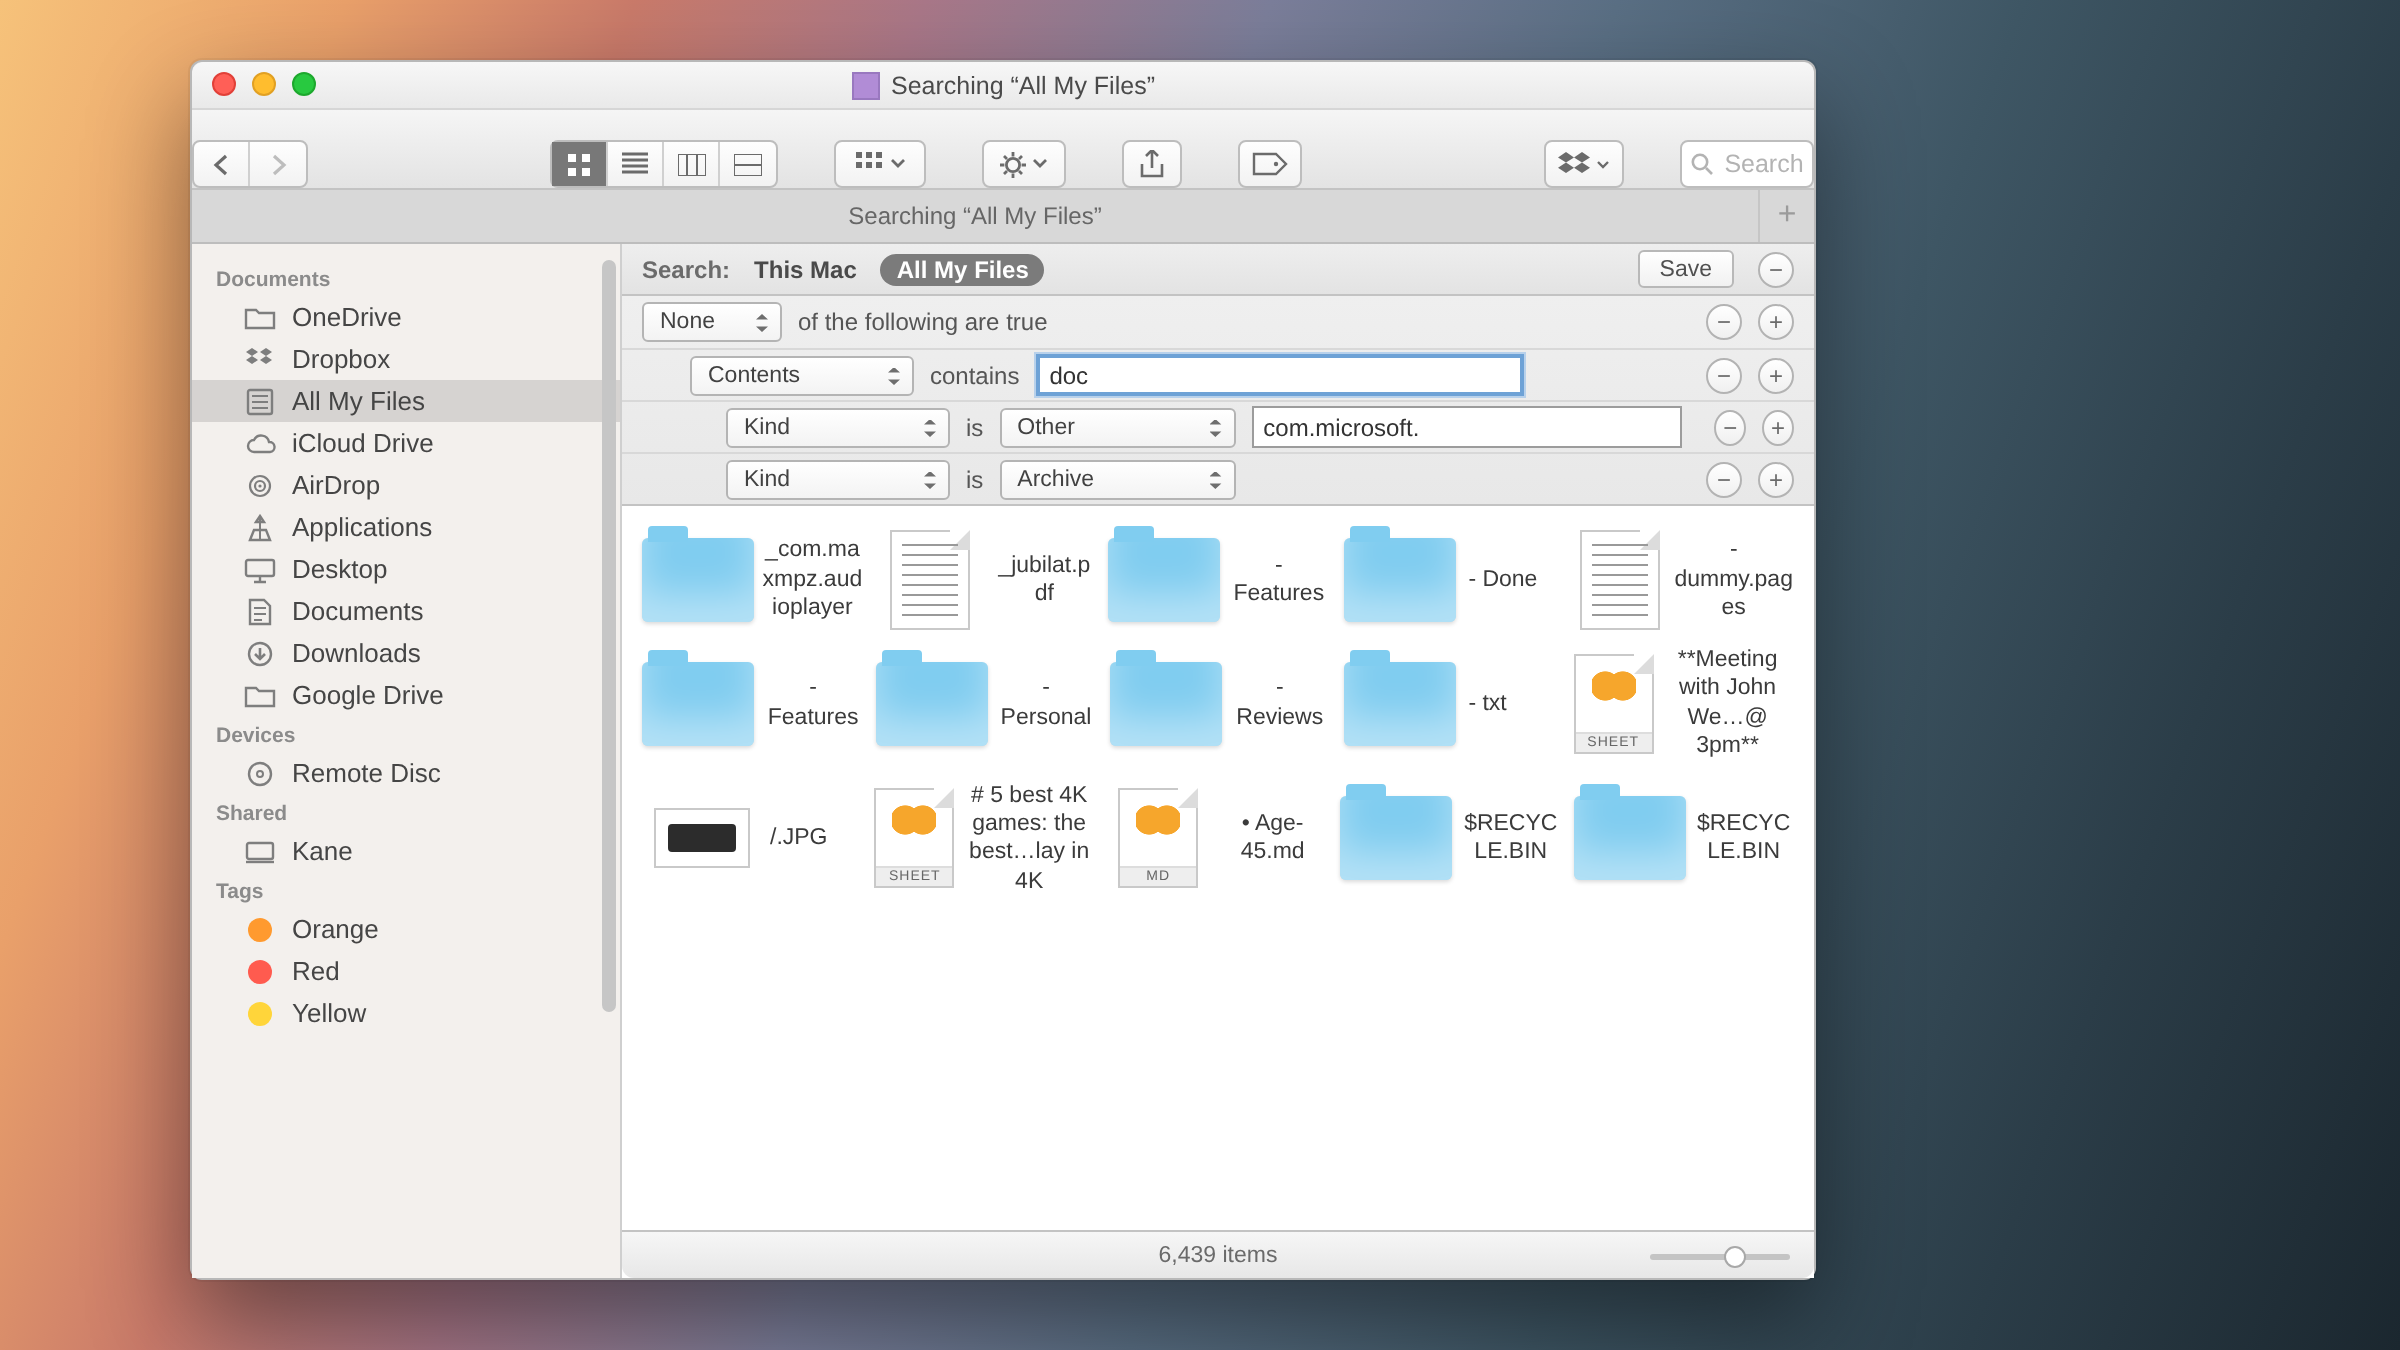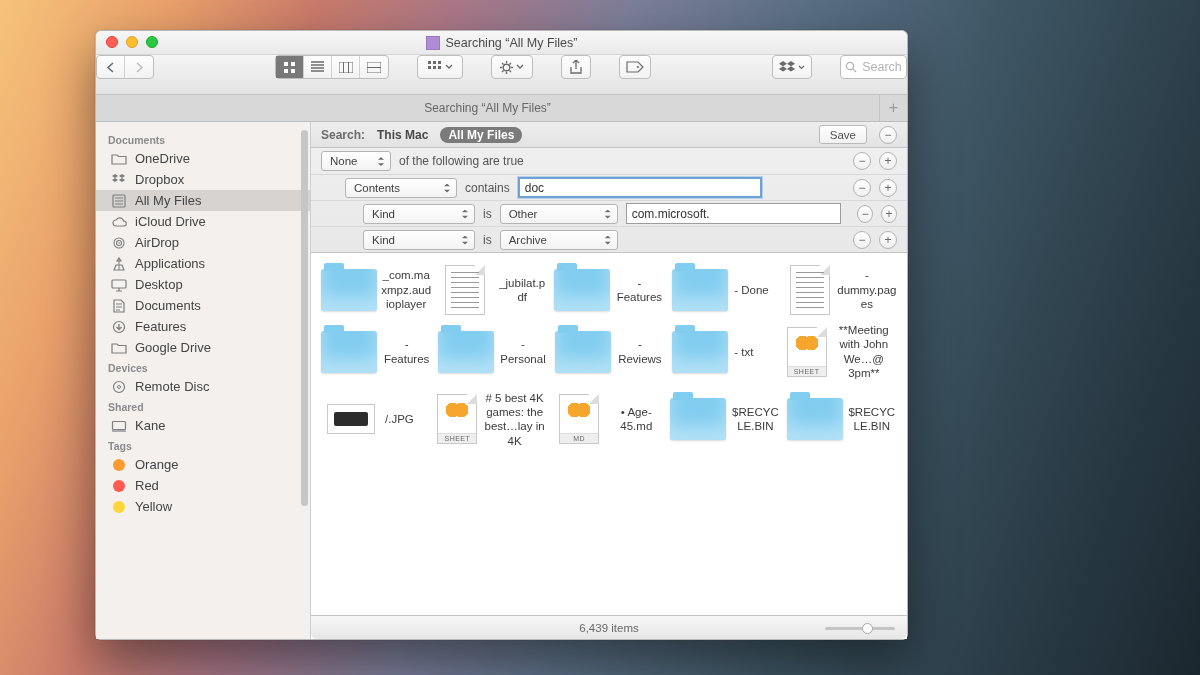--- a/index.html
+++ b/index.html
@@ -3,36 +3,36 @@
 <meta charset="utf-8">
 <style>
 *{margin:0;padding:0;box-sizing:border-box;font-family:-apple-system,"Helvetica Neue",Helvetica,Arial,sans-serif;}
 body{width:1200px;height:675px;overflow:hidden;background:linear-gradient(110deg,#f6c27a 0%,#e9a06a 12%,#c97a6a 22%,#a97788 32%,#7b7e9a 44%,#5a6f84 56%,#3e5664 70%,#2b3d48 85%,#1b272f 100%);}
 .window{position:absolute;left:95px;top:30px;width:813px;height:610px;background:#ededed;border:1px solid #b8b8b8;border-radius:6px;box-shadow:0 22px 50px rgba(0,0,0,.45),0 0 0 1px rgba(0,0,0,.05);display:flex;flex-direction:column;}
 .titlebar{height:24px;display:flex;align-items:center;justify-content:center;position:relative;background:linear-gradient(#f7f7f7,#e9e9e9);border-bottom:1px solid #d6d6d6;border-radius:6px 6px 0 0;}
 .traffic{position:absolute;left:10px;top:5px;display:flex;gap:8px;}
 .tl{width:12px;height:12px;border-radius:50%;}.tl.close{background:#ff5f57;border:1px solid #e14038;}.tl.min{background:#ffbd2e;border:1px solid #e1a023;}.tl.max{background:#28c940;border:1px solid #1da82d;}
 .titlebar .title{font-size:12.5px;color:#4a4a4a;display:flex;align-items:center;gap:6px;}
 .title .titlesq{width:14px;height:14px;background:#b18cd6;border:1px solid #9978bf;}
-.toolbar{height:40px;display:flex;align-items:flex-start;padding:0 0;gap:28px;background:linear-gradient(#f5f5f5,#e3e3e3);border-bottom:1px solid #c3c3c3;}
+.toolbar{height:40px;display:flex;align-items:flex-end;padding:0 0;gap:28px;background:linear-gradient(#f5f5f5,#e3e3e3);border-bottom:1px solid #c3c3c3;}
 .pill{display:flex;border:1px solid #bdbdbd;border-radius:4px;background:linear-gradient(#fefefe,#f2f2f2);height:24px;}
 .pill .seg{width:28px;display:flex;align-items:center;justify-content:center;border-right:1px solid #d0d0d0;color:#6b6b6b;font-size:13px;}
 .pill .seg:last-child{border-right:none;}
 .pill .seg.active{background:#787878;color:#fff;}
 .btn{height:24px;min-width:30px;padding:0 6px;border:1px solid #bdbdbd;border-radius:4px;background:linear-gradient(#fefefe,#f2f2f2);display:flex;align-items:center;justify-content:center;color:#666;font-size:13px;}
 .search{flex:1;max-width:270px;height:24px;border:1px solid #bdbdbd;border-radius:4px;background:#fff;display:flex;align-items:center;justify-content:center;gap:5px;color:#b3b3b3;font-size:12.5px;}
 .tabbar{height:27px;display:flex;background:#d8d8d8;border-bottom:1px solid #bdbdbd;}
 .tabbar .tab{flex:1;display:flex;align-items:center;justify-content:center;font-size:12px;color:#666;background:#d8d8d8;}
 .tabbar .addtab{width:28px;display:flex;align-items:center;justify-content:center;border-left:1px solid #c6c6c6;color:#9b9b9b;font-size:16px;}
 .workarea{flex:1;display:flex;min-height:0;}
 .sidebar{width:215px;background:#f3f0ed;border-right:1px solid #cfcfcf;padding:8px 0;overflow:auto;position:relative;}
 .scrolltrack{position:absolute;right:2px;top:8px;bottom:8px;width:8px;}
 .scrollthumb{position:absolute;right:0;top:0;width:7px;height:75%;background:#c6c6c6;border-radius:4px;}
 .sb-section{font-size:10.5px;color:#8b8b8b;font-weight:600;padding:4px 12px 2px;}
-.sb-item{display:flex;align-items:center;gap:8px;padding:3px 12px 3px 14px;font-size:13px;color:#454545;}
+.sb-item{display:flex;align-items:center;gap:8px;padding:3px 12px 3px 25px;font-size:13px;color:#454545;}
 .sb-item.selected{background:#d6d3d1;}
 .sb-item .i{width:17px;height:15px;display:flex;align-items:center;justify-content:center;color:#7a7a7a;}
 .tagdot{width:12px;height:12px;border-radius:50%;}
 .main{flex:1;display:flex;flex-direction:column;background:#fff;min-width:0;}
 .scopebar{height:26px;display:flex;align-items:center;gap:12px;padding:0 10px;background:linear-gradient(#eeeeee,#e3e3e3);border-bottom:1px solid #c3c3c3;font-size:12px;}
 .scopebar .lbl{color:#6b6b6b;font-weight:600;}
 .scopebar .scope{color:#4a4a4a;}
 .scopebar .scope.active{background:#7b7b7b;color:#fff;padding:1px 8px;border-radius:9px;font-weight:600;}
 .scopebar .spacer{flex:1;}
 .smallbtn{height:19px;font-size:11.5px;padding:0 10px;border:1px solid #b8b8b8;border-radius:3px;background:linear-gradient(#fff,#f1f1f1);color:#505050;}
@@ -259,21 +259,21 @@
             </span>
             <span>Documents</span>
           </div>
           <div class="sb-item">
             <span class="i">
               <svg width="16" height="14" viewBox="0 0 16 14">
                 <circle cx="8" cy="7" r="5.5" fill="none" stroke="#7e7e7e" stroke-width="1.2"></circle>
                 <path d="M8 4v5M5.5 7 8 9.5 10.5 7" fill="none" stroke="#7e7e7e" stroke-width="1.3"></path>
               </svg>
             </span>
-            <span>Features</span>
+            <span>Downloads</span>
           </div>
           <div class="sb-item">
             <span class="i">
               <svg width="16" height="14" viewBox="0 0 16 14">
                 <path d="M1 3h5l1.5 1.5H15V12H1z" fill="none" stroke="#7e7e7e" stroke-width="1.2"></path>
               </svg>
             </span>
             <span>Google Drive</span>
           </div>
           <div class="sb-section">Devices</div>

